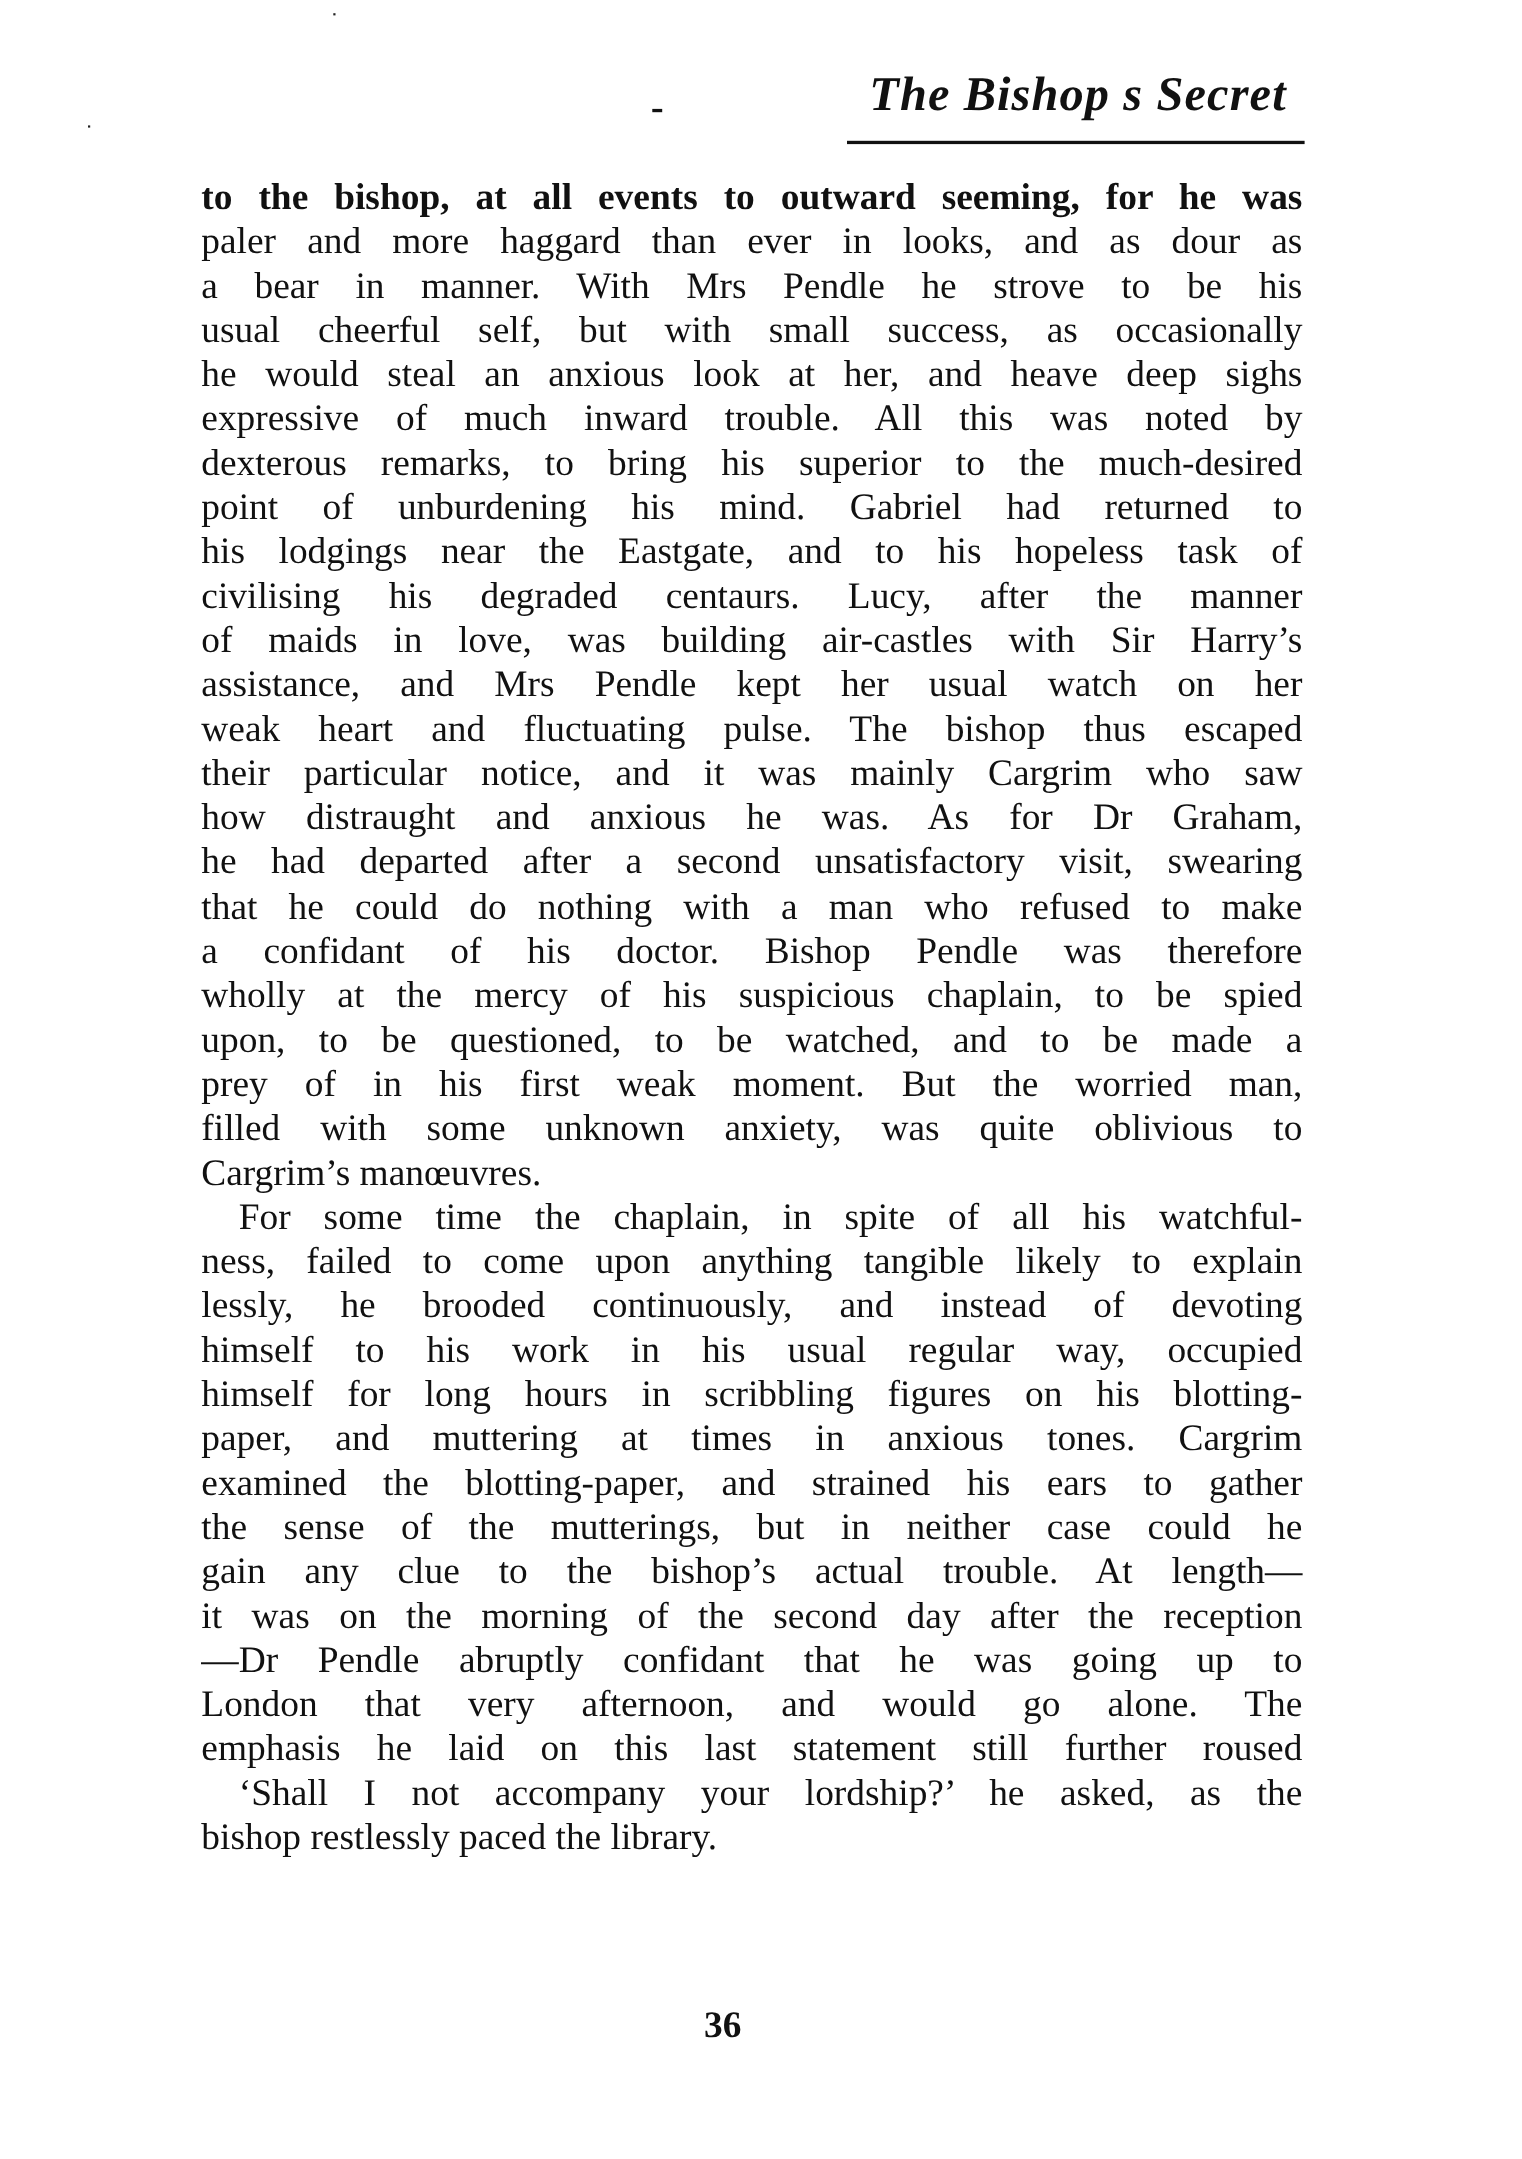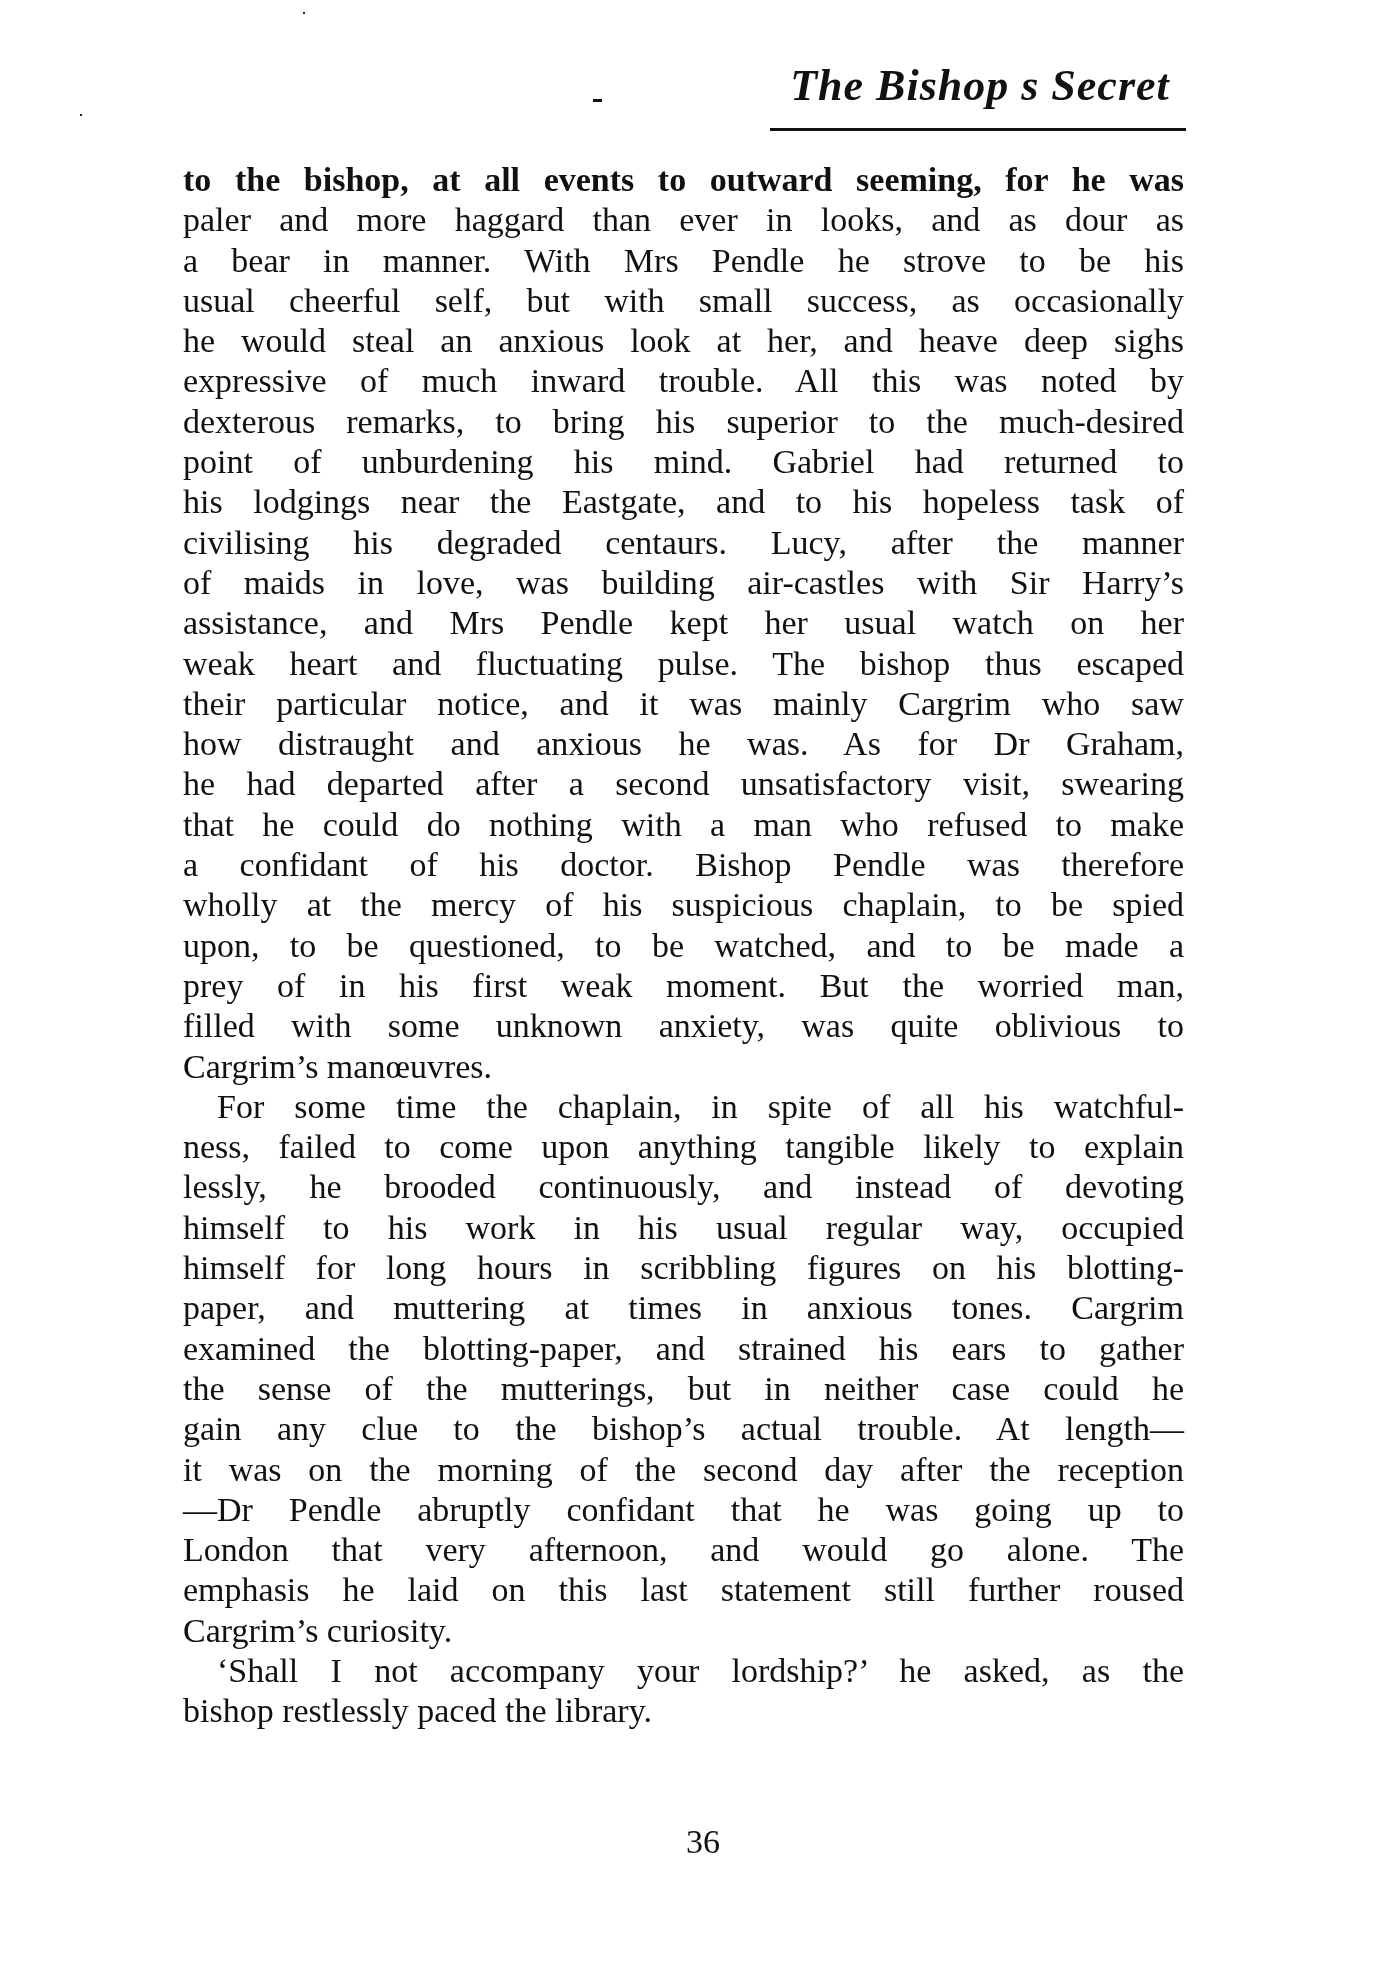--- a/index.html
+++ b/index.html
@@ -11,22 +11,22 @@
   .running-head { position: absolute; left: 772px; top: 58px; width: 416px; text-align: center;
                   font-style: italic; font-weight: bold; font-size: 44px; line-height: 56px;
                   letter-spacing: 1px; white-space: nowrap; }
   .head-rule { position: absolute; left: 770px; top: 128px; width: 416px; height: 3px; background: #111; }
   .text-block { position: absolute; left: 183px; top: 160px; width: 1001px; }
   .line { display: block; height: 40.3px; line-height: 40.3px; font-size: 34px;
           text-align: justify; text-align-last: justify; white-space: nowrap; }
   .line.last { text-align-last: left; }
   .line.indent { text-indent: 34px; }
   .line.bold { font-weight: bold; }
-  .page-number { position: absolute; left: 640px; top: 1822px; width: 80px; text-align: right;
-                 font-size: 34px; line-height: 40px; font-weight: normal; }
+  .page-number { position: absolute; left: 640px; top: 1822px; width: 80px; text-align: left;
+                 font-size: 34px; line-height: 40px; font-weight: bold; }
 </style>
 </head>
 <body>
 
 <div class="page">
   <div class="speck" style="left:303px;top:12px;width:2px;height:2px;"></div>
   <div class="speck" style="left:80px;top:114px;width:2px;height:2px;"></div>
   <div class="header-dash"></div>
 
   <div class="running-head">The Bishop s Secret</div>
@@ -62,19 +62,18 @@
       <span class="line">himself to his work in his usual regular way, occupied</span>
       <span class="line">himself for long hours in scribbling figures on his blotting-</span>
       <span class="line">paper, and muttering at times in anxious tones.  Cargrim</span>
       <span class="line">examined the blotting-paper, and strained his ears to gather</span>
       <span class="line">the sense of the mutterings, but in neither case could he</span>
       <span class="line">gain any clue to the bishop’s actual trouble.  At length—</span>
       <span class="line">it was on the morning of the second day after the reception</span>
       <span class="line">—Dr Pendle abruptly confidant that he was going up to</span>
       <span class="line">London that very afternoon, and would go alone.  The</span>
       <span class="line">emphasis he laid on this last statement still further roused</span>
-      <span class="line last">Cargrim’s curiosity.</span>
       <span class="line indent">‘Shall I not accompany your lordship?’ he asked, as the</span>
       <span class="line last">bishop restlessly paced the library.</span>
     </div>
 
   <div class="page-number">36</div>
 </div>
 
 </body></html>

